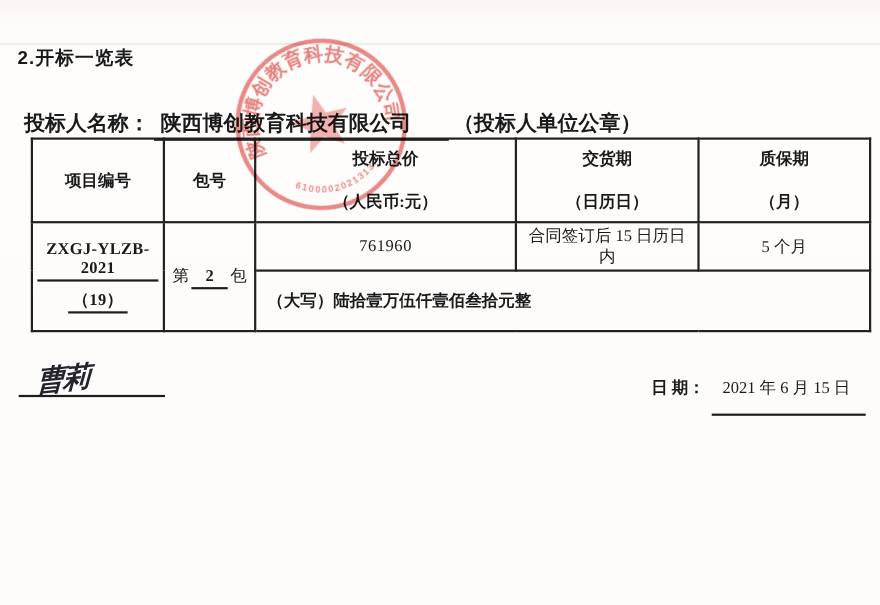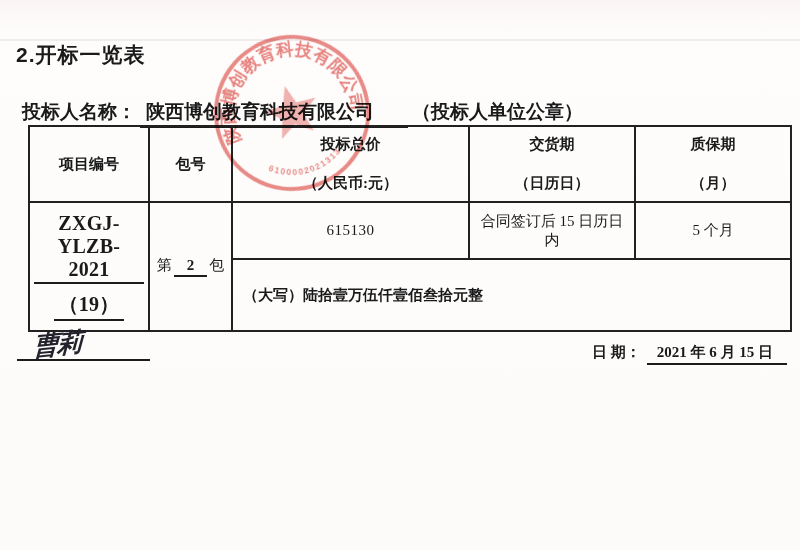--- a/index.html
+++ b/index.html
@@ -18,21 +18,21 @@
       linear-gradient(180deg, rgba(255,255,255,0) 0%, rgba(250,246,243,0.25) 100%),
       #fefdfc;
   }
   .scan-streak {
     position: absolute; left: 0; top: 39px; width: 800px; height: 2px;
     background: rgba(170,158,155,0.16);
   }
   .title {
     position: absolute; left: 16px; top: 41px;
     font-family: "Liberation Sans", "DejaVu Sans", sans-serif;
-    font-size: 21px; font-weight: 700; letter-spacing: 1px;
+    font-size: 17px; font-weight: 700; letter-spacing: 1px;
   }
   .bidder-line {
     position: absolute; left: 22px; top: 99px;
     font-size: 19px; font-weight: 600; white-space: nowrap;
   }
   .u-name {
     display: inline-block;
     border-bottom: 2px solid #1c1c1c;
     padding: 0 34px 1px 6px;
     margin: 0 4px;
@@ -52,21 +52,21 @@
   }
   .bid-table tr.hdr { height: 76px; }
   .bid-table tr.r1  { height: 44px; }
   .bid-table tr.r2  { height: 55px; }
   .bid-table th { font-weight: 700; }
   .bid-table th .l2 { margin-top: 20px; font-weight: 700; }
   .code-cell div { margin: 7px 0; }
   .u-code {
     display: inline-block; border-bottom: 2px solid #1c1c1c;
     padding: 0 4px 1px 4px; font-weight: 700; letter-spacing: 0.3px;
-    font-size: 20px;
+    font-size: 15px;
   }
   .pkg-cell { font-size: 15px; }
   .u-pkg {
     display: inline-block; border-bottom: 2px solid #1c1c1c;
     padding: 0 13px 1px 13px; margin: 0 2px; font-weight: 600;
   }
   .price-cell { font-size: 14.5px; letter-spacing: 0.5px; }
   .words-cell { text-align: left !important; font-weight: 700; padding-left: 10px !important; font-size: 15px; }
   .sign-row {
     position: absolute; left: 15px; top: 343px;
@@ -82,21 +82,21 @@
     font-size: 26px; font-weight: 700; font-style: italic;
     color: #23232c; transform: rotate(-6deg) skewX(-8deg);
     letter-spacing: -2px; white-space: nowrap;
   }
   .date-row {
     position: absolute; left: 592px; top: 343px;
     font-size: 15px; font-weight: 600; white-space: nowrap;
   }
   .u-date {
     display: inline-block; border-bottom: 2px solid #1c1c1c;
-    padding: 0 14px 1px 10px; margin-left: 6px; font-weight: 700;
+    padding: 0 14px 14px 10px; margin-left: 6px; font-weight: 400;
   }
   .seal {
     position: absolute; left: 207px; top: 28px;
     width: 170px; height: 170px;
     transform: rotate(-15deg);
     mix-blend-mode: multiply;
     opacity: 0.78;
     pointer-events: none;
     filter: blur(0.3px);
   }
@@ -143,21 +143,21 @@
         </th>
       </tr>
       <tr class="r1">
         <td rowspan="2" class="code-cell">
           <div><span class="u-code">ZXGJ-YLZB-2021</span></div>
           <div><span class="u-code">（19）</span></div>
         </td>
         <td rowspan="2" class="pkg-cell">
           <span>第</span><span class="u-pkg">2</span><span>包</span>
         </td>
-        <td class="price-cell">615130</td>
+        <td class="price-cell">761960</td>
         <td>合同签订后 15 日历日内</td>
         <td>5 个月</td>
       </tr>
       <tr class="r2">
         <td colspan="3" class="words-cell">
           <span>（大写）</span><span>陆拾壹万伍仟壹佰叁拾元整</span>
         </td>
       </tr>
     </tbody>
   </table>

